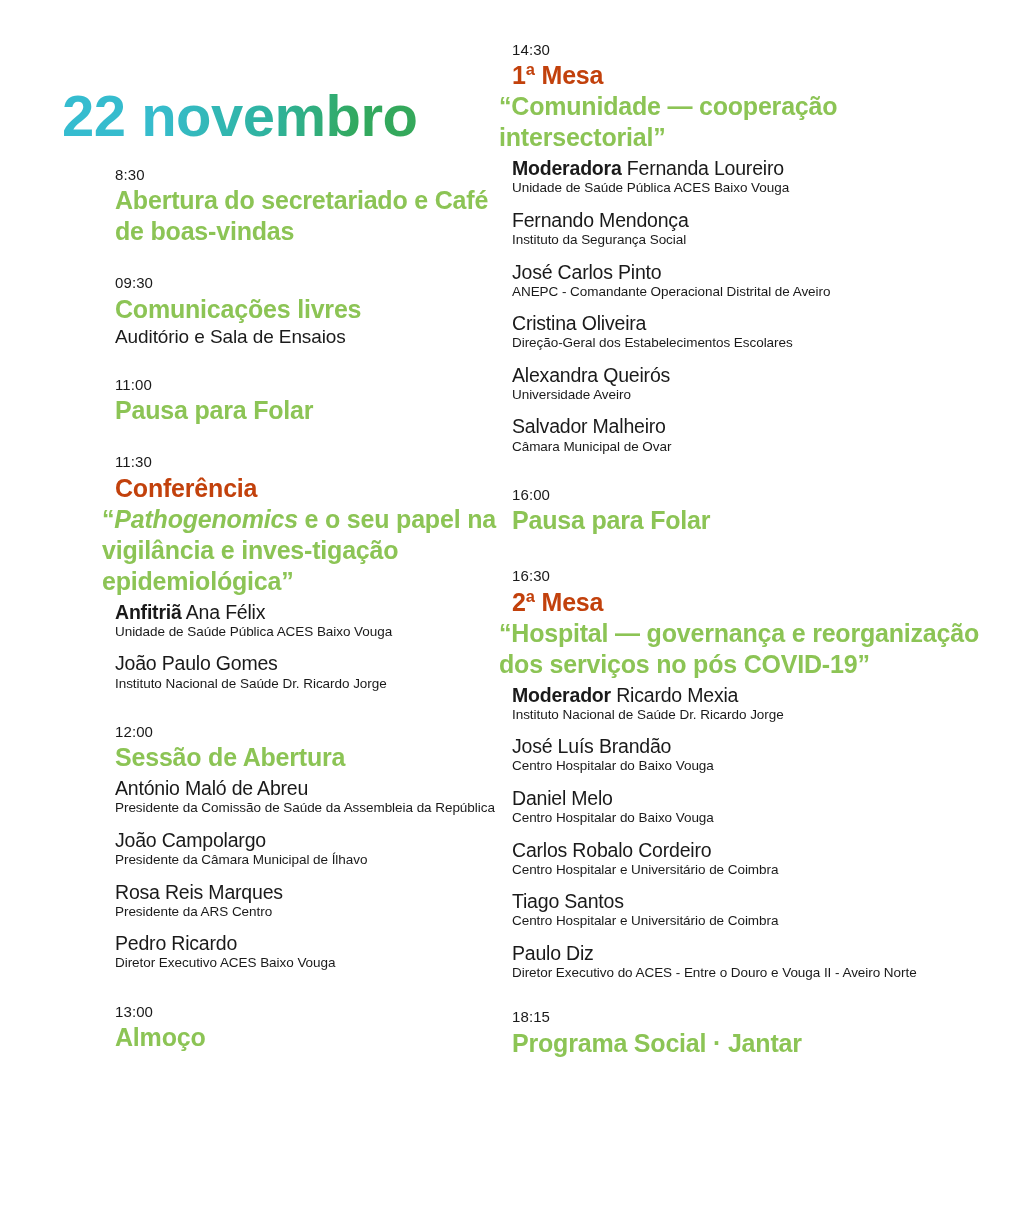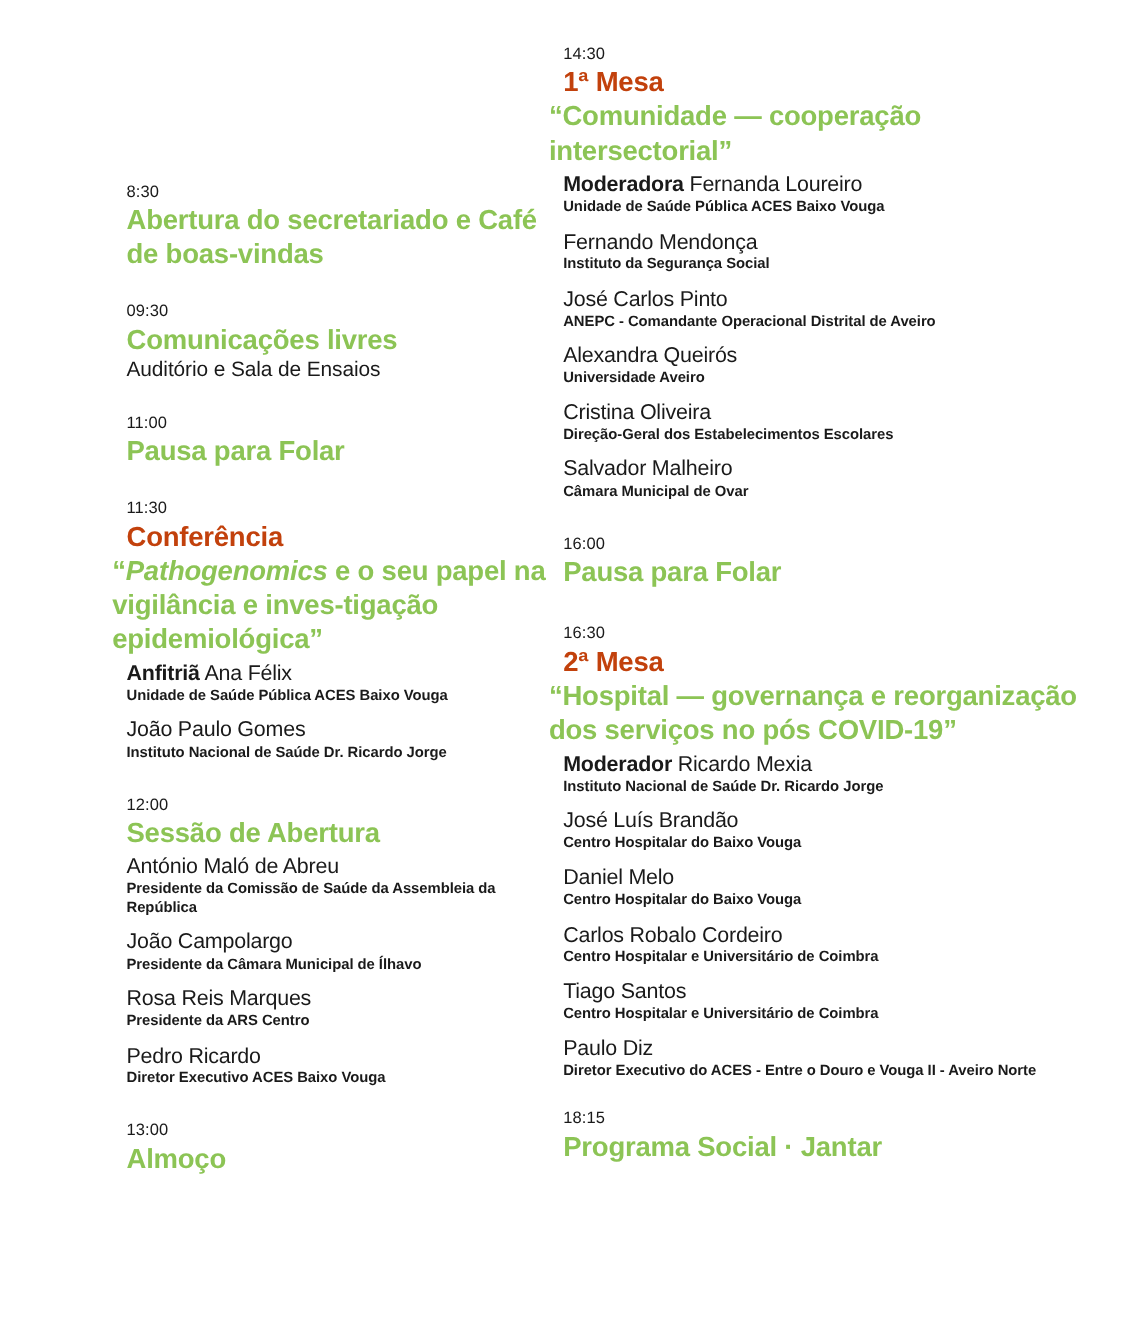--- a/index.html
+++ b/index.html
@@ -91,40 +91,41 @@
     font-size: 19.5px;
     font-weight: 400;
     color: #1a1a1a;
     line-height: 1.24;
     letter-spacing: -0.2px;
   }
   .person .role { font-weight: 700; }
 
   .affil {
     font-size: 13.5px;
-    font-weight: 700;
+    font-weight: 400;
     color: #1a1a1a;
     line-height: 1.22;
     letter-spacing: -0.05px;
   }
 
   .people { margin-top: 2px; }
   .person-entry { margin-top: 11px; }
   .person-entry:first-child { margin-top: 3px; }
 
   
   .gap-lg { margin-top: 30px; }
   .gap-md { margin-top: 26px; }
   .inner-gap { }
 </style>
 </head>
 <body>
 
 <div class="page">
 
+  <h1 class="date-title">22 novembro</h1>
 
   <div class="col col-left">
 
     <div class="block">
       <div class="time">8:30</div>
       <div class="headline">Abertura do secretariado e Café de boas-vindas</div>
     </div>
 
     <div class="block gap-md">
       <div class="time">09:30</div>
@@ -196,26 +197,26 @@
         </div>
         <div class="person-entry">
           <div class="person">Fernando Mendonça</div>
           <div class="affil">Instituto da Segurança Social</div>
         </div>
         <div class="person-entry">
           <div class="person">José Carlos Pinto</div>
           <div class="affil">ANEPC - Comandante Operacional Distrital de Aveiro</div>
         </div>
         <div class="person-entry">
+          <div class="person">Cristina Oliveira</div>
+          <div class="affil">Direção-Geral dos Estabelecimentos Escolares</div>
+        </div>
+        <div class="person-entry">
           <div class="person">Alexandra Queirós</div>
           <div class="affil">Universidade Aveiro</div>
-        </div>
-        <div class="person-entry">
-          <div class="person">Cristina Oliveira</div>
-          <div class="affil">Direção-Geral dos Estabelecimentos Escolares</div>
         </div>
         <div class="person-entry">
           <div class="person">Salvador Malheiro</div>
           <div class="affil">Câmara Municipal de Ovar</div>
         </div>
       </div>
     </div>
 
     <div class="block gap-lg">
       <div class="time">16:00</div>

